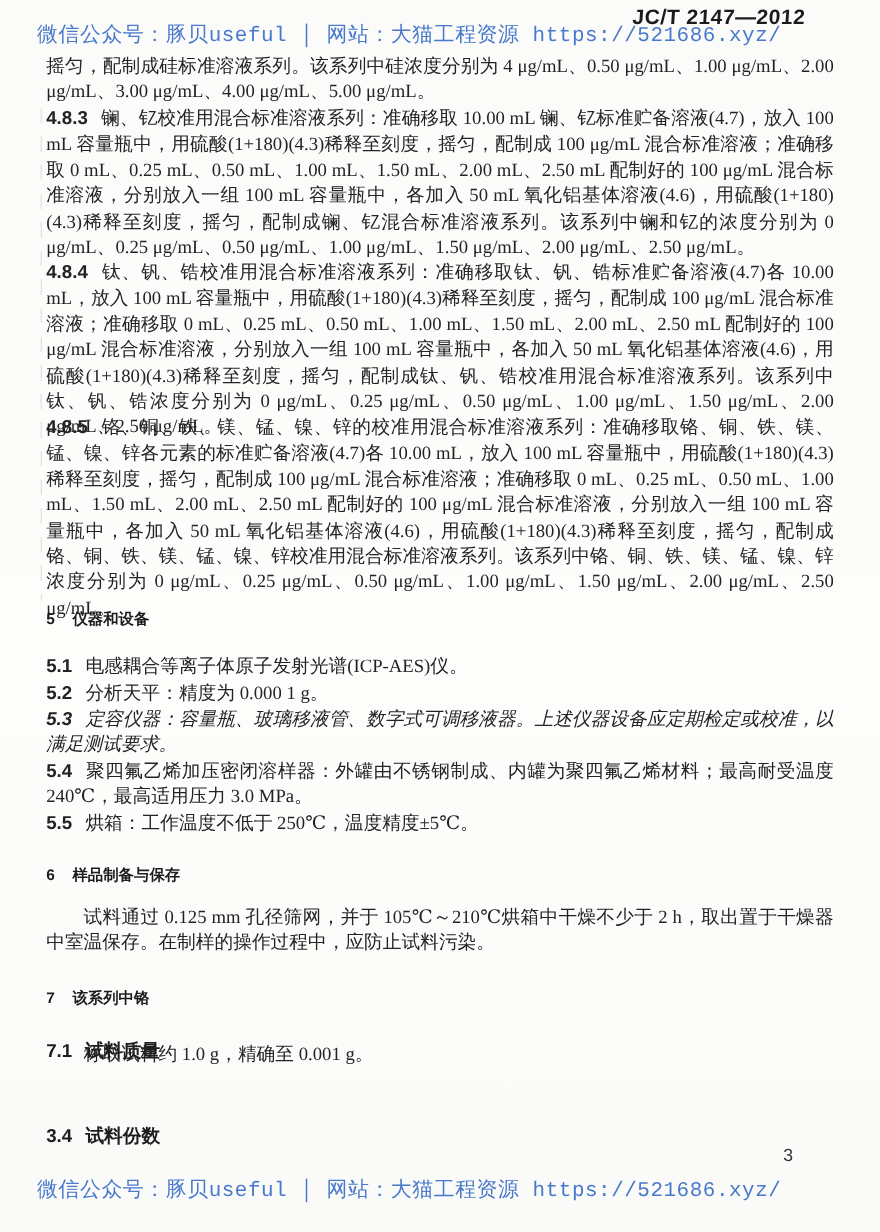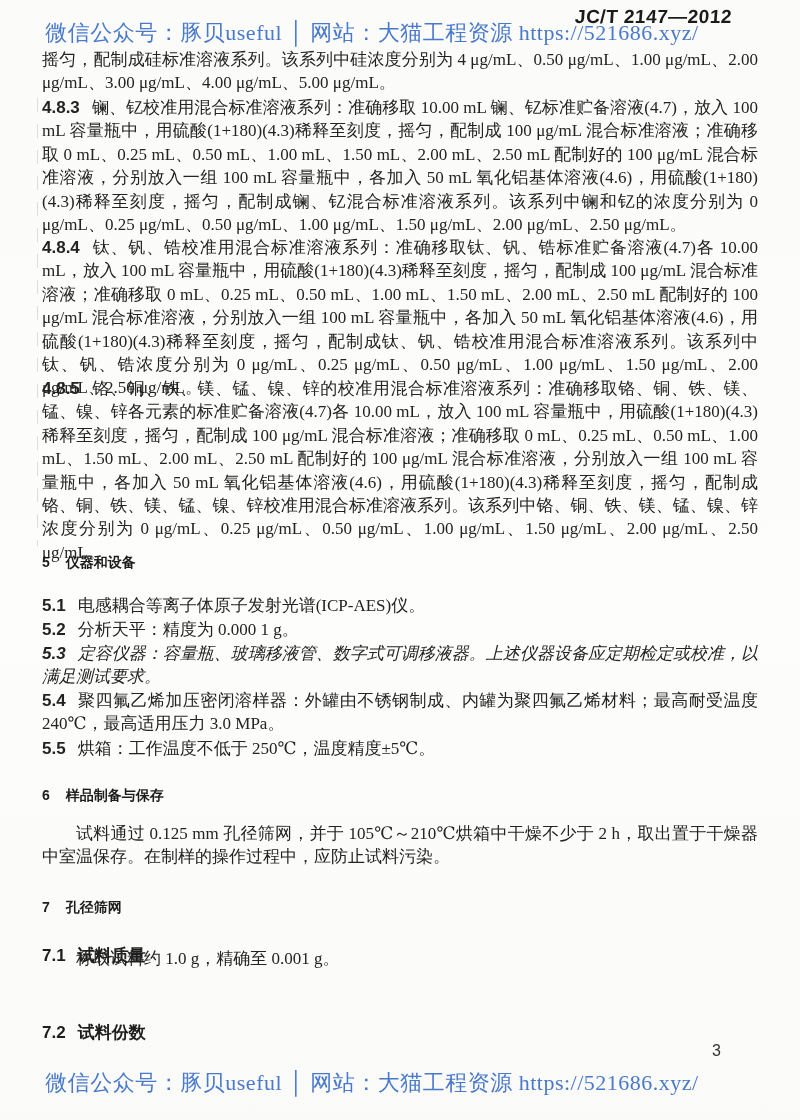--- a/index.html
+++ b/index.html
@@ -22,22 +22,22 @@
     opacity:.7;
   }
   .hdr{
     position:absolute;top:6px;right:68px;
     font-family:"Liberation Sans","DejaVu Sans",sans-serif;
     font-weight:700;font-size:19px;letter-spacing:.5px;
     transform:skewX(-4deg);color:#1b1b1b;
   }
   .wm{
     position:absolute;left:0;width:744px;text-align:center;
-    font-family:Liberation Serif, serif;
-    font-size:22px;letter-spacing:.5px;
+    font-family:Liberation Mono, monospace;
+    font-size:19px;letter-spacing:.5px;
     color:#3a6fc8;opacity:.92;white-space:nowrap;
   }
   .wm-top{top:18px;}
   .wm-bottom{top:1068px;}
   .blk{
     position:absolute;left:42px;width:716px;
     font-size:17px;line-height:23.4px;
     text-align:justify;color:#232323;
   }
   .blk p{margin:0;}
@@ -108,32 +108,32 @@
 
   <div class="h" style="top:787px;">
     <span class="num">6</span><span>样品制备与保存</span>
   </div>
 
   <div class="blk" style="top:822px;">
     <p class="indent">试料通过 0.125 mm 孔径筛网，并于 105℃～210℃烘箱中干燥不少于 2 h，取出置于干燥器中室温保存。在制样的操作过程中，应防止试料污染。</p>
   </div>
 
   <div class="h" style="top:899px;">
-    <span class="num">7</span><span>孔径筛网</span>
+    <span class="num">7</span><span>该系列中铬</span>
   </div>
 
   <div class="h" style="top:944px;font-size:17px;">
     <span class="num" style="margin-right:12px;">7.1</span><span>试料质量</span>
   </div>
 
   <div class="blk" style="top:947px;">
     <p class="indent">称取试料约 1.0 g，精确至 0.001 g。</p>
   </div>
 
   <div class="h" style="top:1021px;font-size:17px;">
-    <span class="num" style="margin-right:12px;">7.2</span><span>试料份数</span>
+    <span class="num" style="margin-right:12px;">3.4</span><span>试料份数</span>
   </div>
 
   <div class="pageno">3</div>
 
   <div class="wm wm-bottom">微信公众号：豚贝useful │ 网站：大猫工程资源 https://521686.xyz/</div>
 
 </div>
 
 </body></html>

